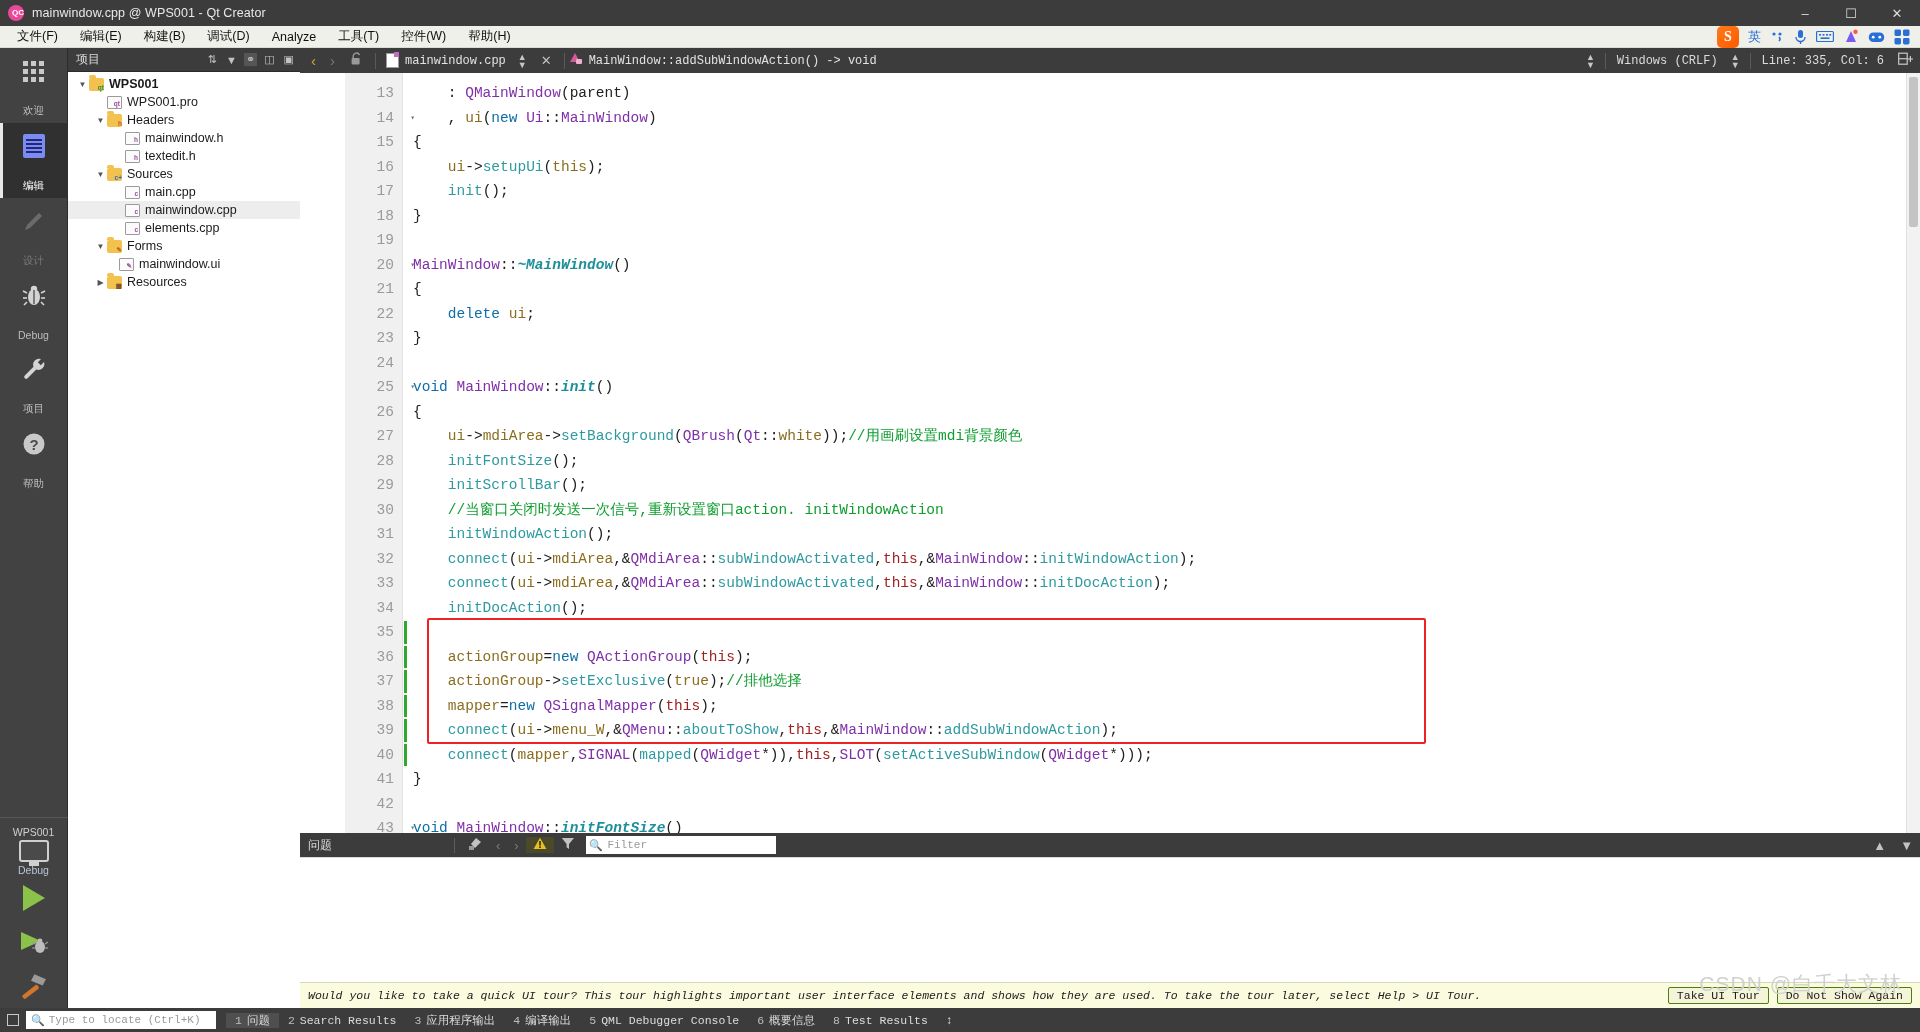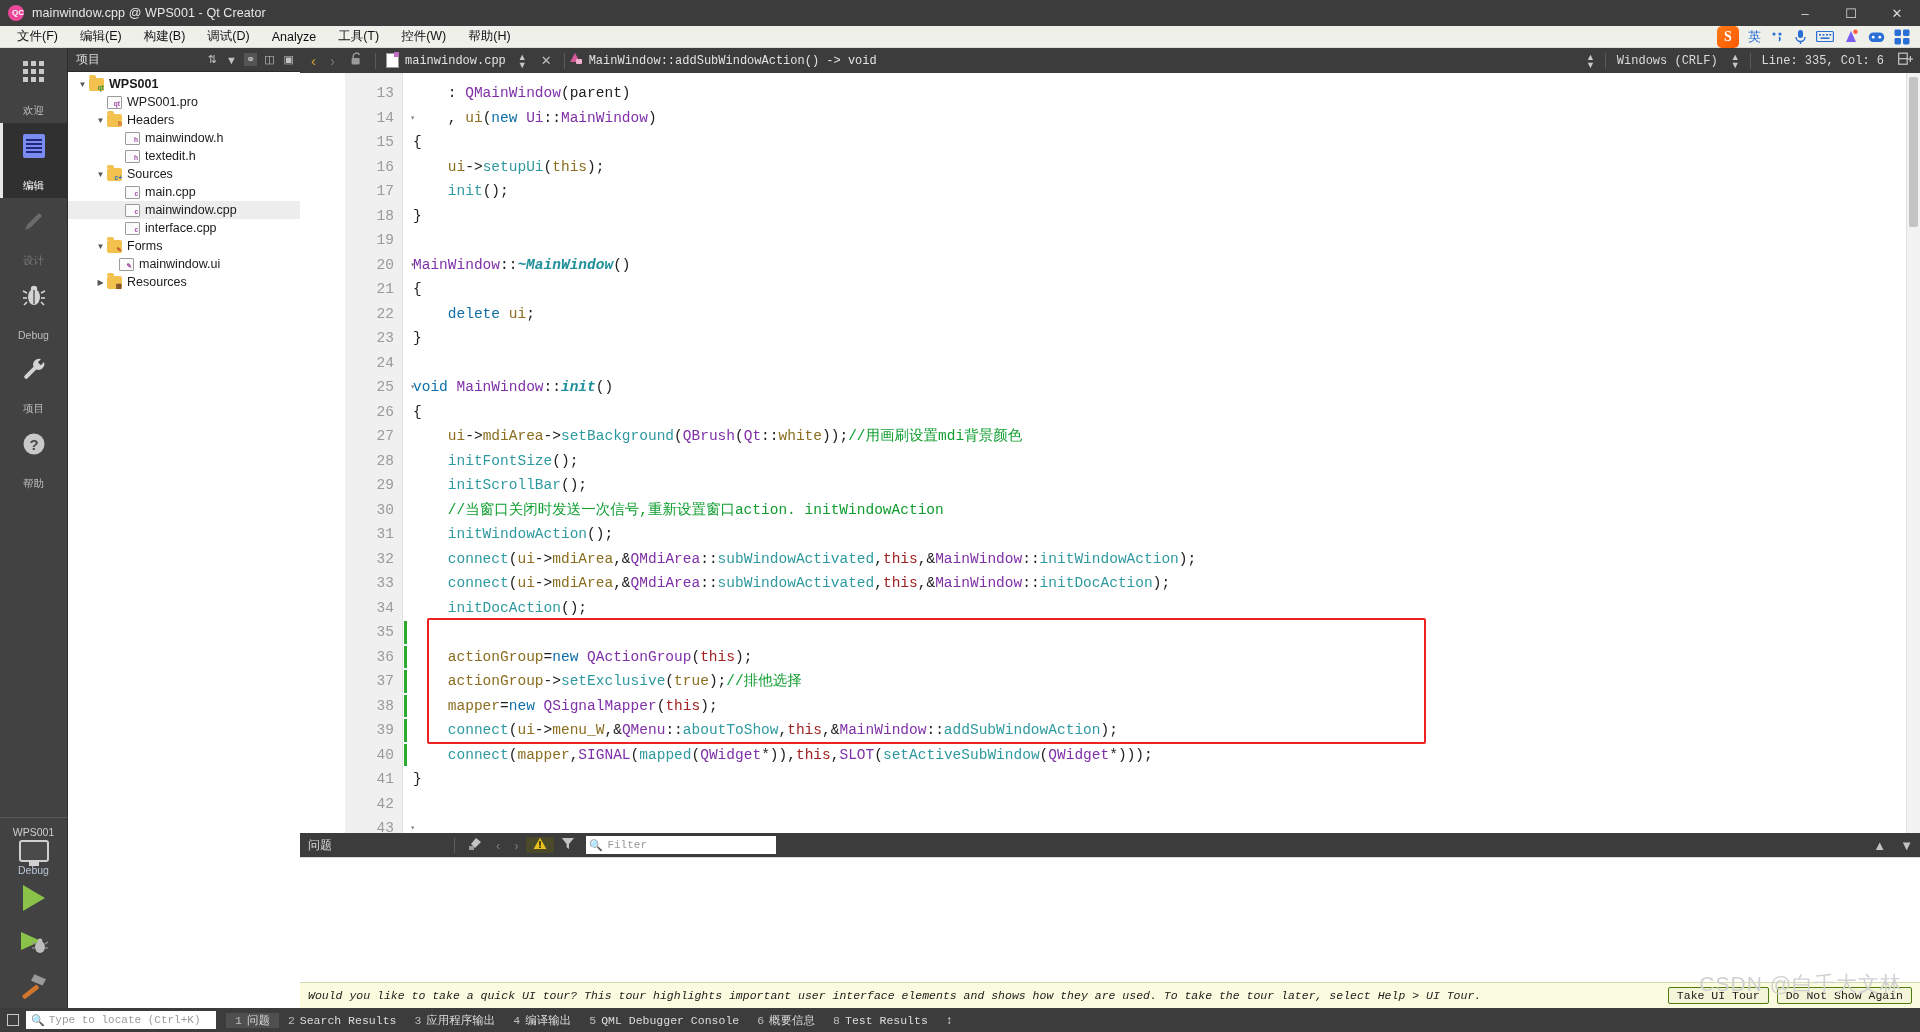--- a/index.html
+++ b/index.html
@@ -464,21 +464,21 @@
             <span class="fico file">
               <span class="fbadge" style="color: rgb(160, 74, 160);">c</span>
             </span>
             <span>mainwindow.cpp</span>
           </div>
           <div class="row" style="padding-left: 44px;">
             <span class="arrow"></span>
             <span class="fico file">
               <span class="fbadge" style="color: rgb(160, 74, 160);">c</span>
             </span>
-            <span>interface.cpp</span>
+            <span>elements.cpp</span>
           </div>
           <div class="row" style="padding-left: 26px;">
             <span class="arrow">▼</span>
             <span class="fico folder">
               <span class="fbadge" style="color: rgb(192, 90, 42);">✎</span>
             </span>
             <span>Forms</span>
           </div>
           <div class="row" style="padding-left: 38px;">
             <span class="arrow"></span>
@@ -608,20 +608,21 @@
             <div class="cline"><span class="t-pl">    </span><span class="t-fn">connect</span><span class="t-pl">(</span><span class="t-var">ui</span><span class="t-pl">-&gt;</span><span class="t-var">mdiArea</span><span class="t-pl">,&amp;</span><span class="t-ty">QMdiArea</span><span class="t-pl">::</span><span class="t-fn">subWindowActivated</span><span class="t-pl">,</span><span class="t-this">this</span><span class="t-pl">,&amp;</span><span class="t-ty">MainWindow</span><span class="t-pl">::</span><span class="t-fn">initDocAction</span><span class="t-pl">);</span></div>
             <div class="cline"><span class="t-pl">    </span><span class="t-fn">initDocAction</span><span class="t-pl">();</span></div>
             <div class="cline">&nbsp;</div>
             <div class="cline"><span class="t-pl">    </span><span class="t-var">actionGroup</span><span class="t-pl">=</span><span class="t-kw">new </span><span class="t-ty">QActionGroup</span><span class="t-pl">(</span><span class="t-this">this</span><span class="t-pl">);</span></div>
             <div class="cline"><span class="t-pl">    </span><span class="t-var">actionGroup</span><span class="t-pl">-&gt;</span><span class="t-fn">setExclusive</span><span class="t-pl">(</span><span class="t-var">true</span><span class="t-pl">);</span><span class="t-cm">//排他选择</span></div>
             <div class="cline"><span class="t-pl">    </span><span class="t-var">mapper</span><span class="t-pl">=</span><span class="t-kw">new </span><span class="t-ty">QSignalMapper</span><span class="t-pl">(</span><span class="t-this">this</span><span class="t-pl">);</span></div>
             <div class="cline"><span class="t-pl">    </span><span class="t-fn">connect</span><span class="t-pl">(</span><span class="t-var">ui</span><span class="t-pl">-&gt;</span><span class="t-var">menu_W</span><span class="t-pl">,&amp;</span><span class="t-ty">QMenu</span><span class="t-pl">::</span><span class="t-fn">aboutToShow</span><span class="t-pl">,</span><span class="t-this">this</span><span class="t-pl">,&amp;</span><span class="t-ty">MainWindow</span><span class="t-pl">::</span><span class="t-fn">addSubWindowAction</span><span class="t-pl">);</span></div>
             <div class="cline"><span class="t-pl">    </span><span class="t-fn">connect</span><span class="t-pl">(</span><span class="t-var">mapper</span><span class="t-pl">,</span><span class="t-ty">SIGNAL</span><span class="t-pl">(</span><span class="t-fn">mapped</span><span class="t-pl">(</span><span class="t-ty">QWidget</span><span class="t-pl">*)),</span><span class="t-this">this</span><span class="t-pl">,</span><span class="t-ty">SLOT</span><span class="t-pl">(</span><span class="t-fn">setActiveSubWindow</span><span class="t-pl">(</span><span class="t-ty">QWidget</span><span class="t-pl">*)));</span></div>
             <div class="cline"><span class="t-pl">}</span></div>
             <div class="cline">&nbsp;</div>
+            <div class="cline"><span class="t-kw">void </span><span class="t-ty">MainWindow</span><span class="t-pl">::</span><span class="t-dtor">initFontSize</span><span class="t-pl">()</span></div>
           </div>
         <div class="vscroll">
           <div class="vthumb"></div>
         </div>
       </div>
 
       <div class="issues-hdr">
         <div class="lbl">问题</div>
         <div class="ihsep"></div>
         <div class="ih-ico">

